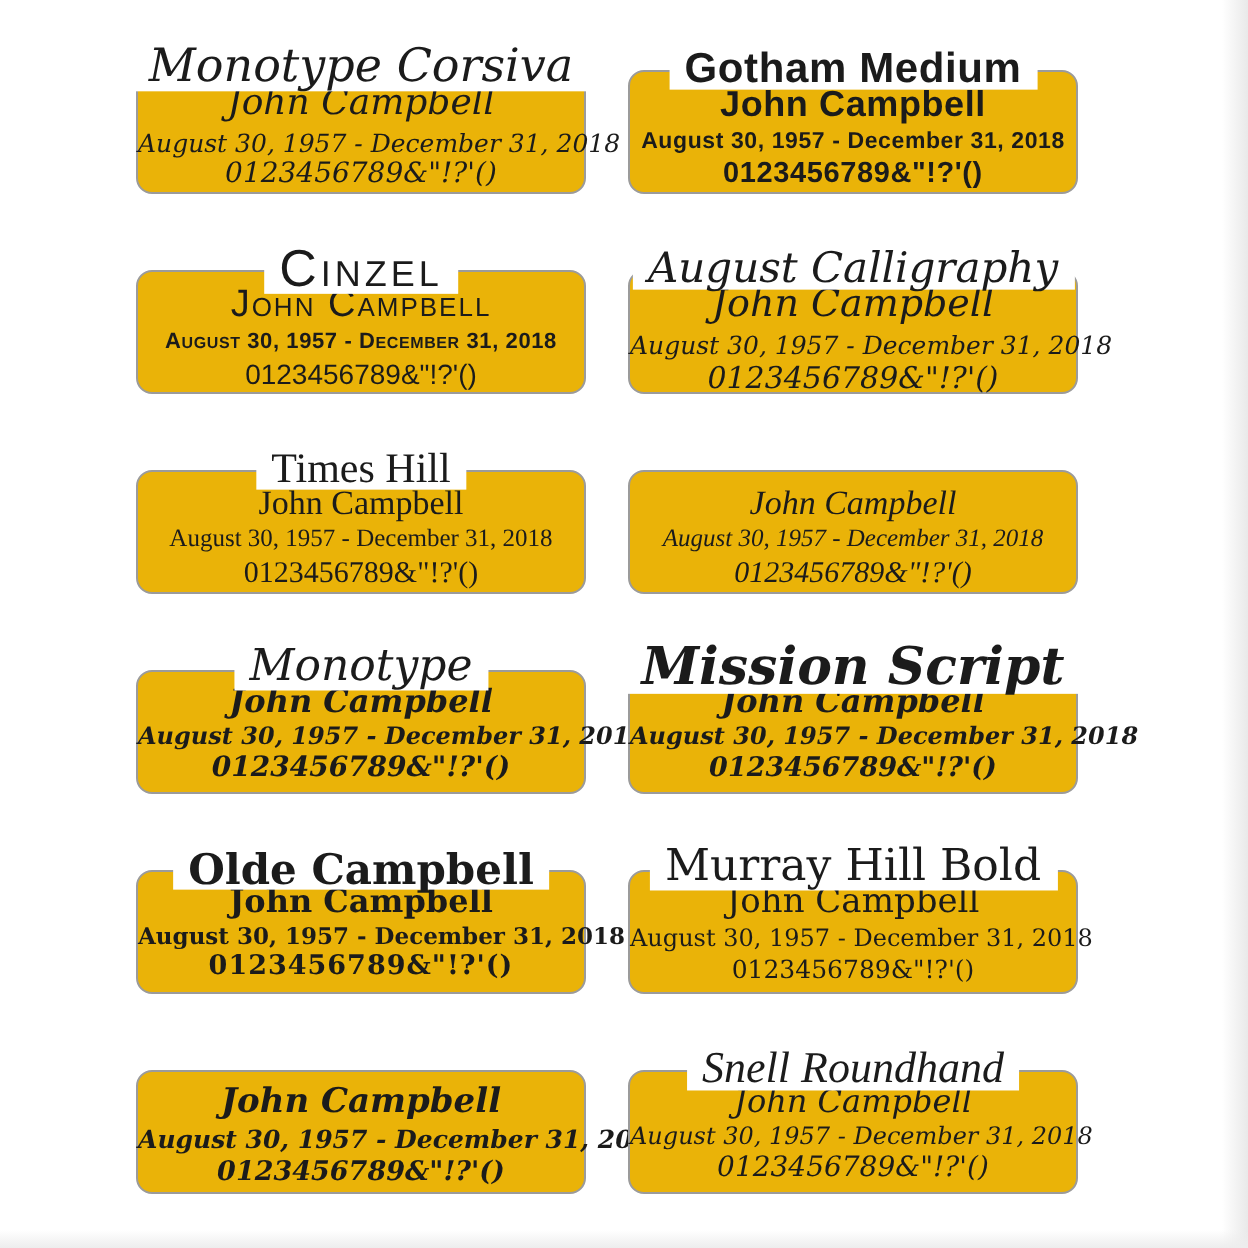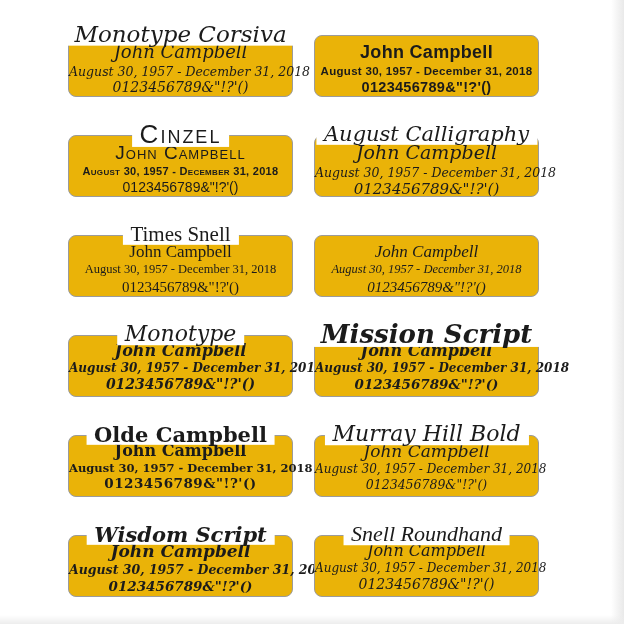--- a/index.html
+++ b/index.html
@@ -81,21 +81,21 @@
   .mission .name{font-size:16px;}
   .mission .dates{font-size:12px;}
   .mission .glyphs{font-size:13.5px;}
 
   .olde{font-family:"DejaVu Serif",serif;font-weight:700;}
   .olde .title{font-size:21px;}
   .olde .name{font-size:16px;}
   .olde .dates{font-size:11.5px;}
   .olde .glyphs{font-size:13.5px;letter-spacing:.5px;}
 
-  .murray{font-family:"DejaVu Serif",serif;font-style:italic;}
+  .murray{font-family:"DejaVu Serif",serif;}
   .murray .title{font-size:22px;}
   .murray .name{font-size:17px;}
   .murray .dates{font-size:12px;}
   .murray .glyphs{font-size:12.5px;}
 
   .wisdom{font-family:"DejaVu Serif",serif;font-style:italic;font-weight:700;}
   .wisdom .title{font-size:21px;}
   .wisdom .name{font-size:17px;}
   .wisdom .dates{font-size:12.5px;}
   .wisdom .glyphs{font-size:13.5px;}
@@ -110,38 +110,39 @@
 <body>
 
 <div class="grid" id="cards-grid">
     <div class="card corsiva">
     <span class="title">Monotype Corsiva</span>
     <div class="line name">John Campbell</div>
     <div class="line dates">August 30, 1957 - December 31, 2018</div>
     <div class="line glyphs">0123456789&amp;"!?'()</div>
   </div>
     <div class="card gotham">
+    <span class="title">Gotham Medium</span>
     <div class="line name">John Campbell</div>
     <div class="line dates">August 30, 1957 - December 31, 2018</div>
     <div class="line glyphs">0123456789&amp;"!?'()</div>
   </div>
     <div class="card cinzel">
     <span class="title">Cinzel</span>
     <div class="line name">John Campbell</div>
     <div class="line dates">August 30, 1957 - December 31, 2018</div>
     <div class="line glyphs">0123456789&amp;"!?'()</div>
   </div>
     <div class="card lucida">
     <span class="title">August Calligraphy</span>
     <div class="line name">John Campbell</div>
     <div class="line dates">August 30, 1957 - December 31, 2018</div>
     <div class="line glyphs">0123456789&amp;"!?'()</div>
   </div>
     <div class="card times">
-    <span class="title">Times Snell</span>
+    <span class="title">Times Hill</span>
     <div class="line name">John Campbell</div>
     <div class="line dates">August 30, 1957 - December 31, 2018</div>
     <div class="line glyphs">0123456789&amp;"!?'()</div>
   </div>
     <div class="card timesitalic">
     <div class="line name">John Campbell</div>
     <div class="line dates">August 30, 1957 - December 31, 2018</div>
     <div class="line glyphs">0123456789&amp;"!?'()</div>
   </div>
     <div class="card haydena">
@@ -162,21 +163,20 @@
     <div class="line dates">August 30, 1957 - December 31, 2018</div>
     <div class="line glyphs">0123456789&amp;"!?'()</div>
   </div>
     <div class="card murray">
     <span class="title">Murray Hill Bold</span>
     <div class="line name">John Campbell</div>
     <div class="line dates">August 30, 1957 - December 31, 2018</div>
     <div class="line glyphs">0123456789&amp;"!?'()</div>
   </div>
     <div class="card wisdom">
-    <span class="title">Wisdom Script</span>
     <div class="line name">John Campbell</div>
     <div class="line dates">August 30, 1957 - December 31, 2018</div>
     <div class="line glyphs">0123456789&amp;"!?'()</div>
   </div>
     <div class="card snell">
     <span class="title">Snell Roundhand</span>
     <div class="line name">John Campbell</div>
     <div class="line dates">August 30, 1957 - December 31, 2018</div>
     <div class="line glyphs">0123456789&amp;"!?'()</div>
   </div>

